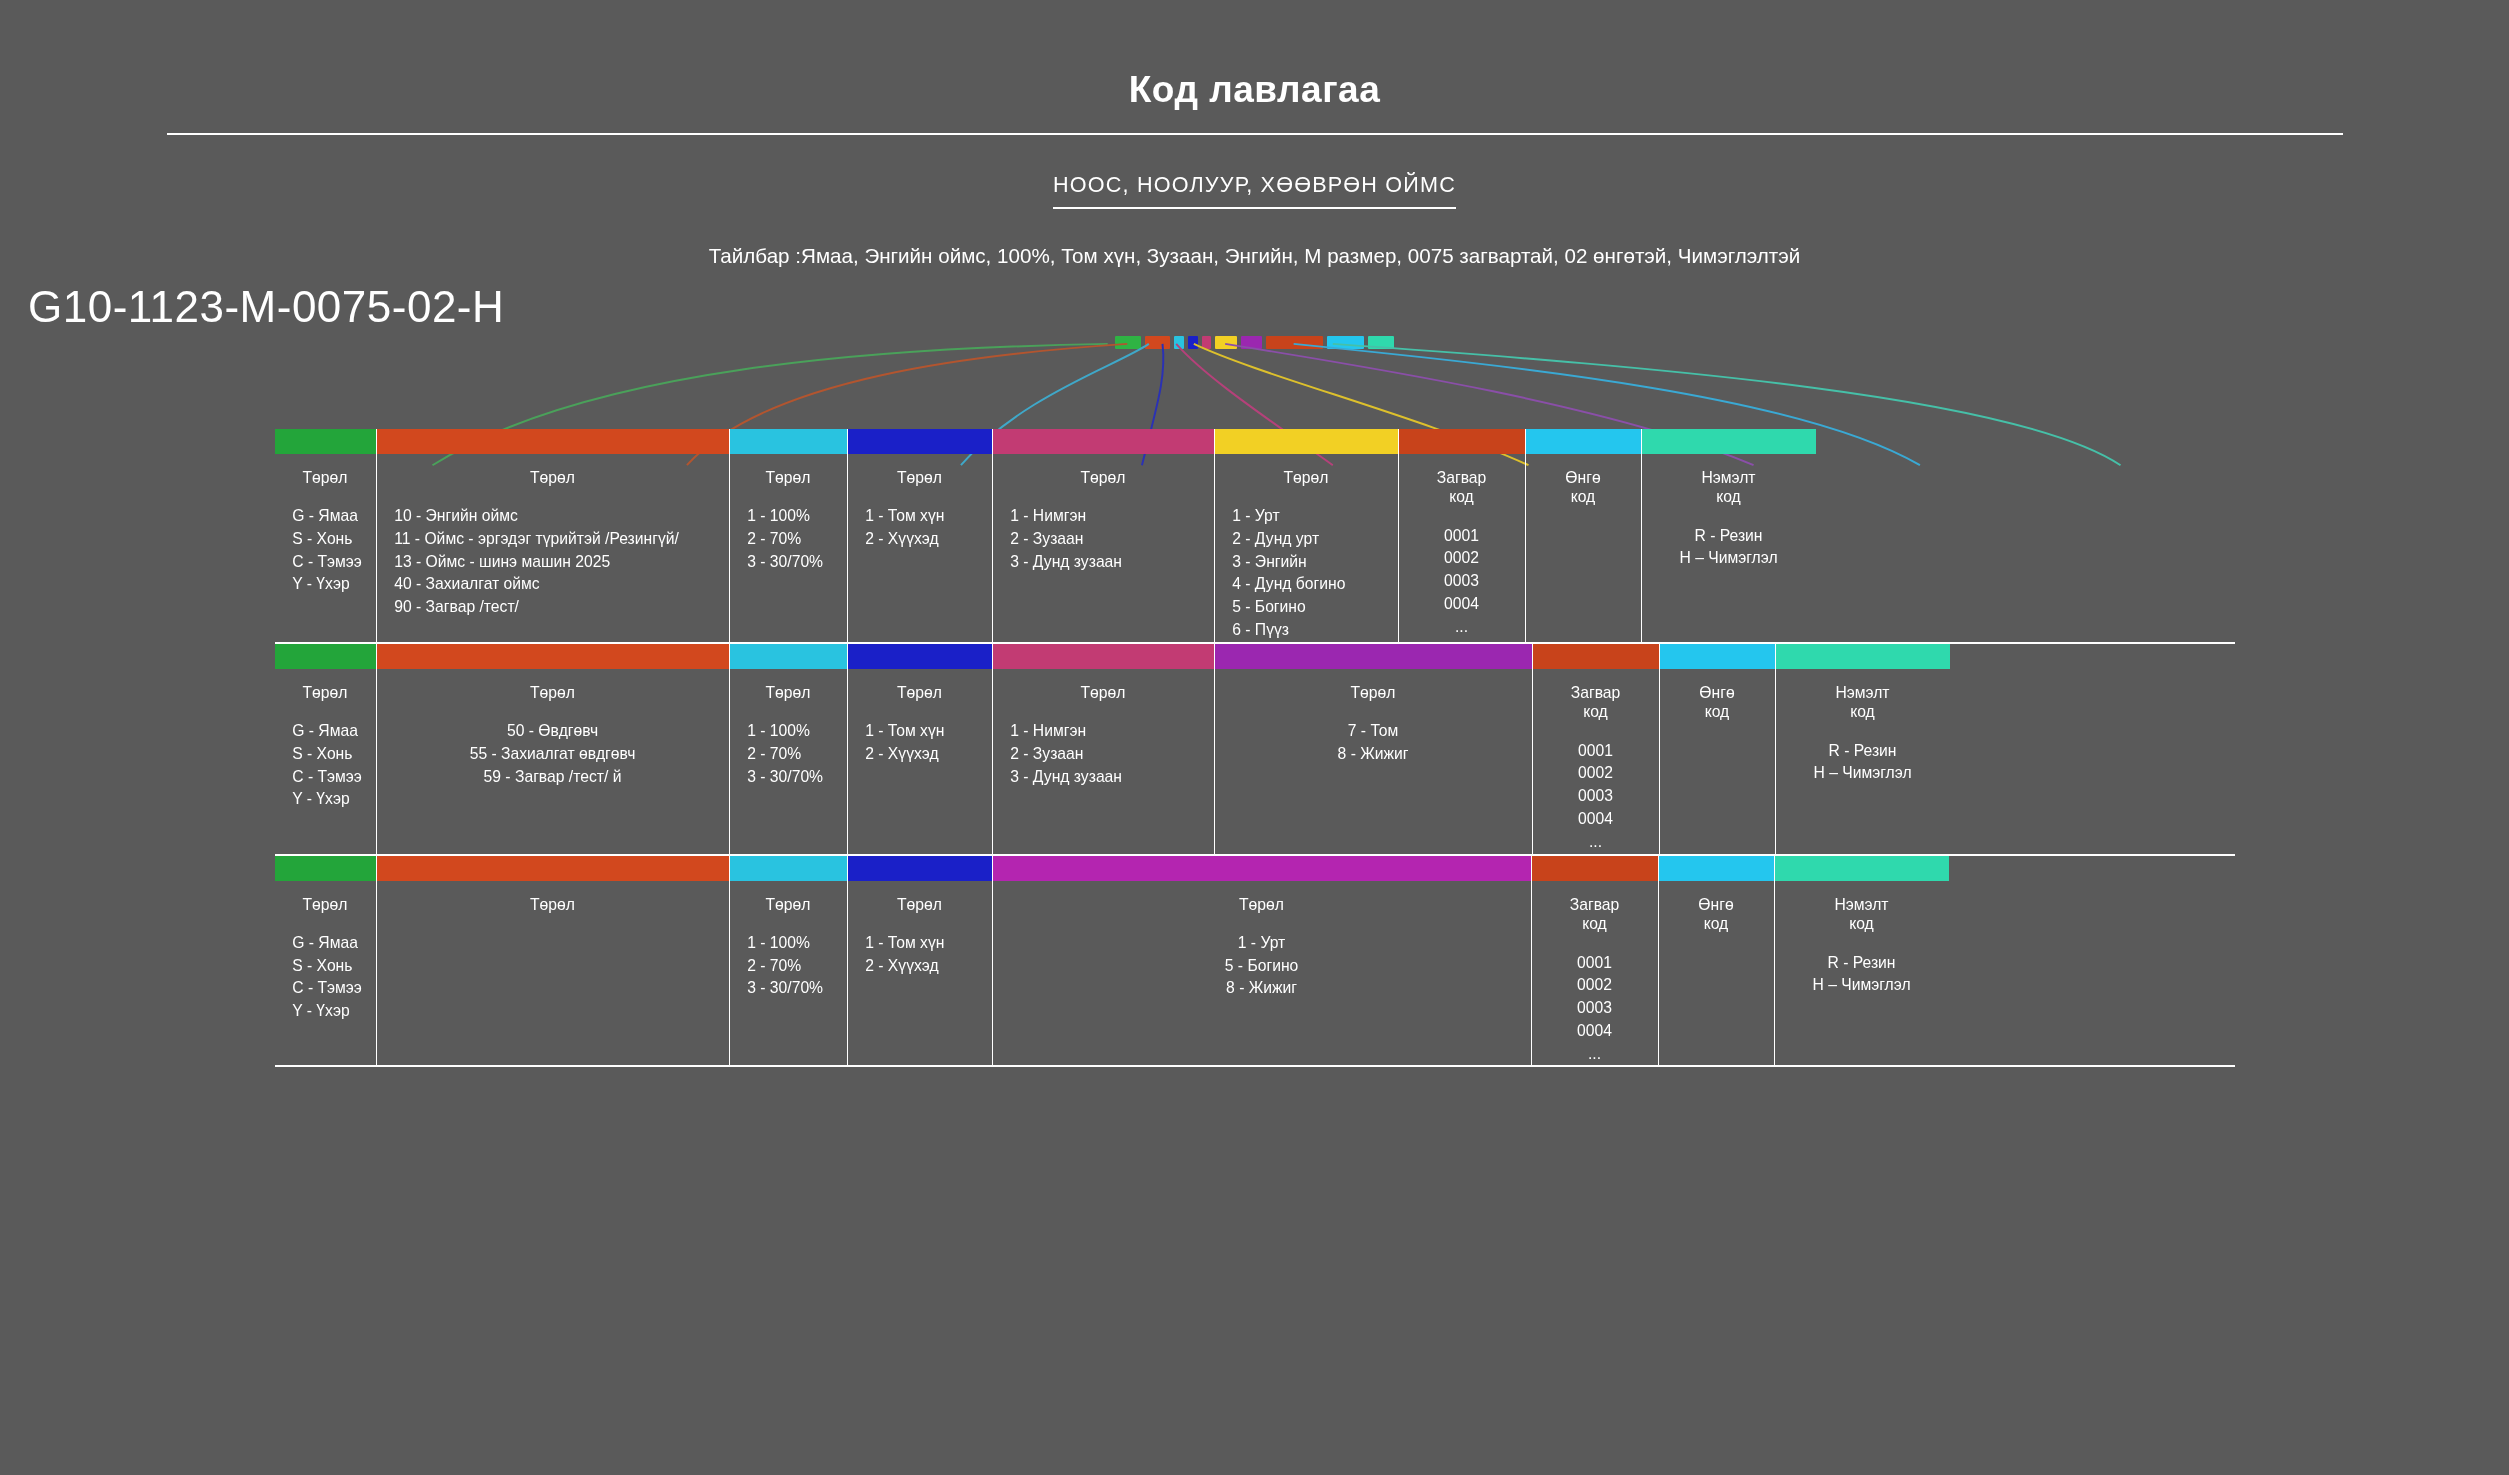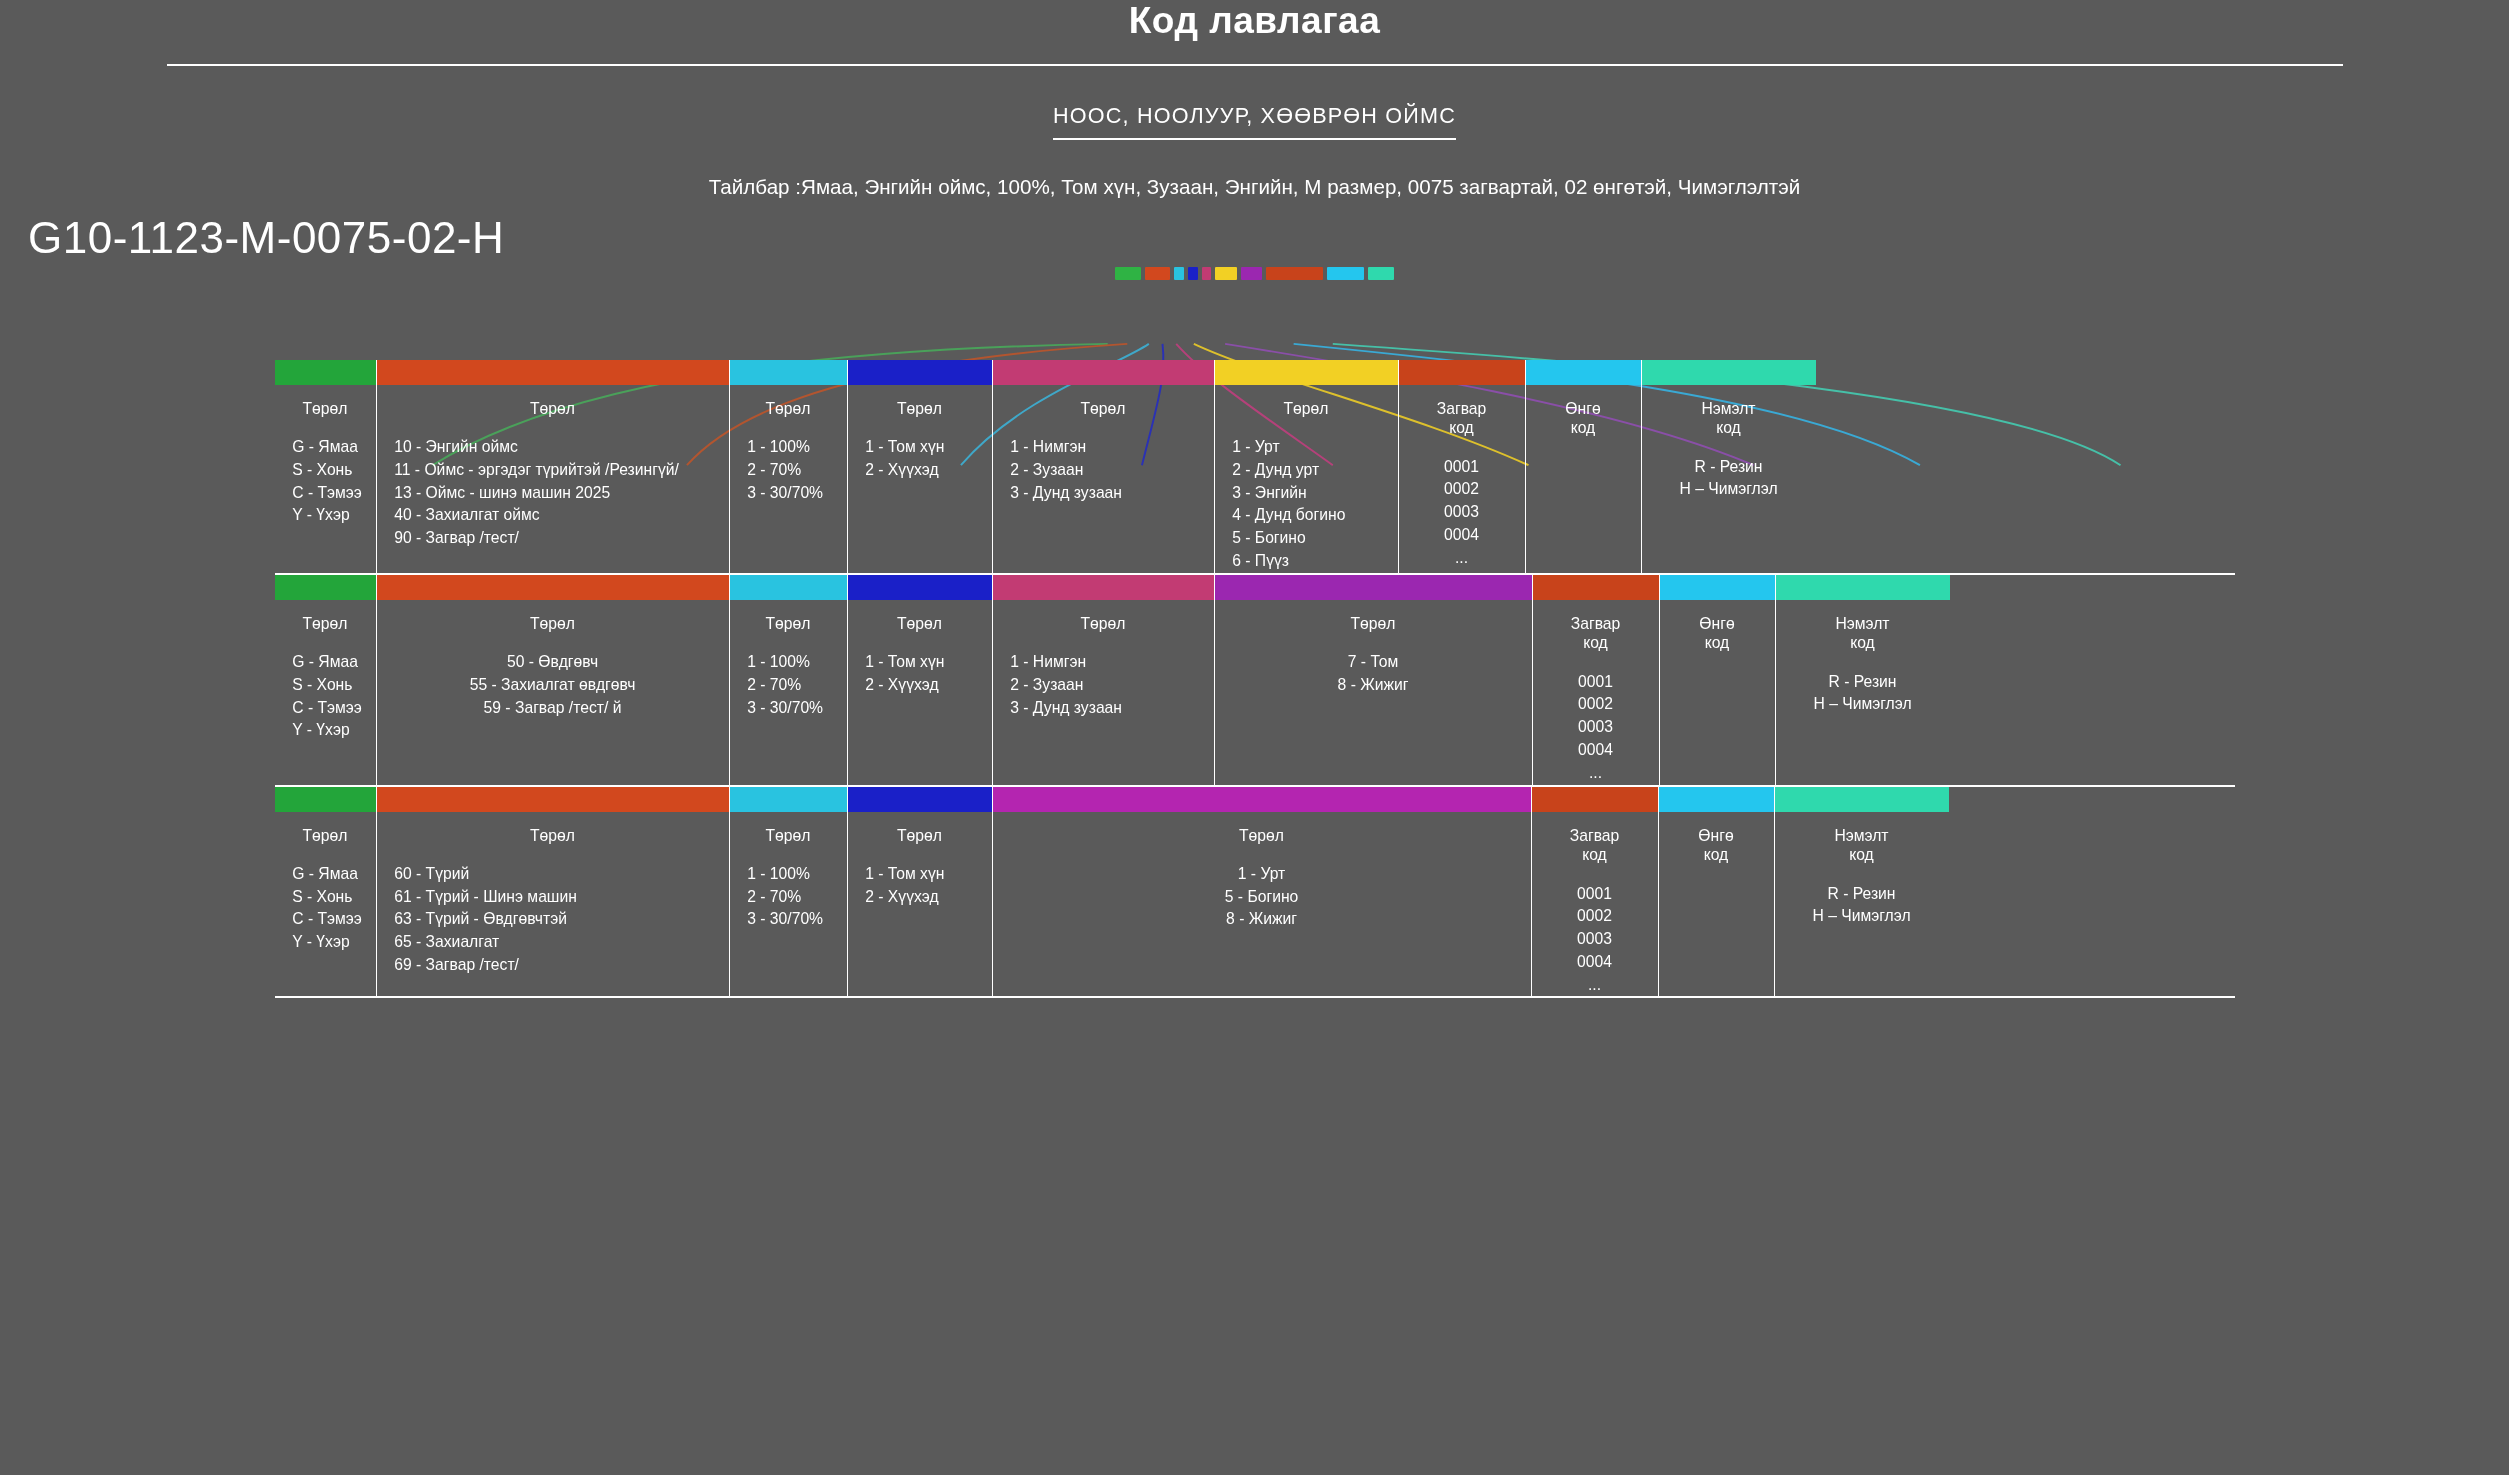--- a/index.html
+++ b/index.html
@@ -15,20 +15,21 @@
     overflow: hidden;
     position: relative;
   }
 
   
   .page-title {
     text-align: center;
     font-size: 37px;
     font-weight: bold;
     letter-spacing: 0.5px;
+    padding-top: 69px;
   }
   .title-rule {
     width: 2176px;
     height: 2px;
     background: #ffffff;
     margin: 21.6px auto 0 auto;
   }
 
   
   .section-heading {
@@ -329,25 +330,20 @@
           <div class="bar" style="background: rgb(35, 165, 58);"></div>
           <div class="hdr">Төрөл</div>
           <div class="body">G - Ямаа
 S - Хонь
 C - Тэмээ
 Y - Үхэр</div>
         </div>
         <div class="col" style="width: 353px; flex: 0 0 353px;">
           <div class="bar" style="background: rgb(210, 72, 30);"></div>
           <div class="hdr">Төрөл</div>
-          <div class="body">60 - Түрий
-61 - Түрий - Шинэ машин
-63 - Түрий - Өвдгөвчтэй
-65 - Захиалгат
-69 - Загвар /тест/</div>
         </div>
         <div class="col" style="width: 118px; flex: 0 0 118px;">
           <div class="bar" style="background: rgb(41, 195, 224);"></div>
           <div class="hdr">Төрөл</div>
           <div class="body">1 - 100%
 2 - 70%
 3 - 30/70%</div>
         </div>
         <div class="col" style="width: 145px; flex: 0 0 145px;">
           <div class="bar" style="background: rgb(26, 32, 200);"></div>

